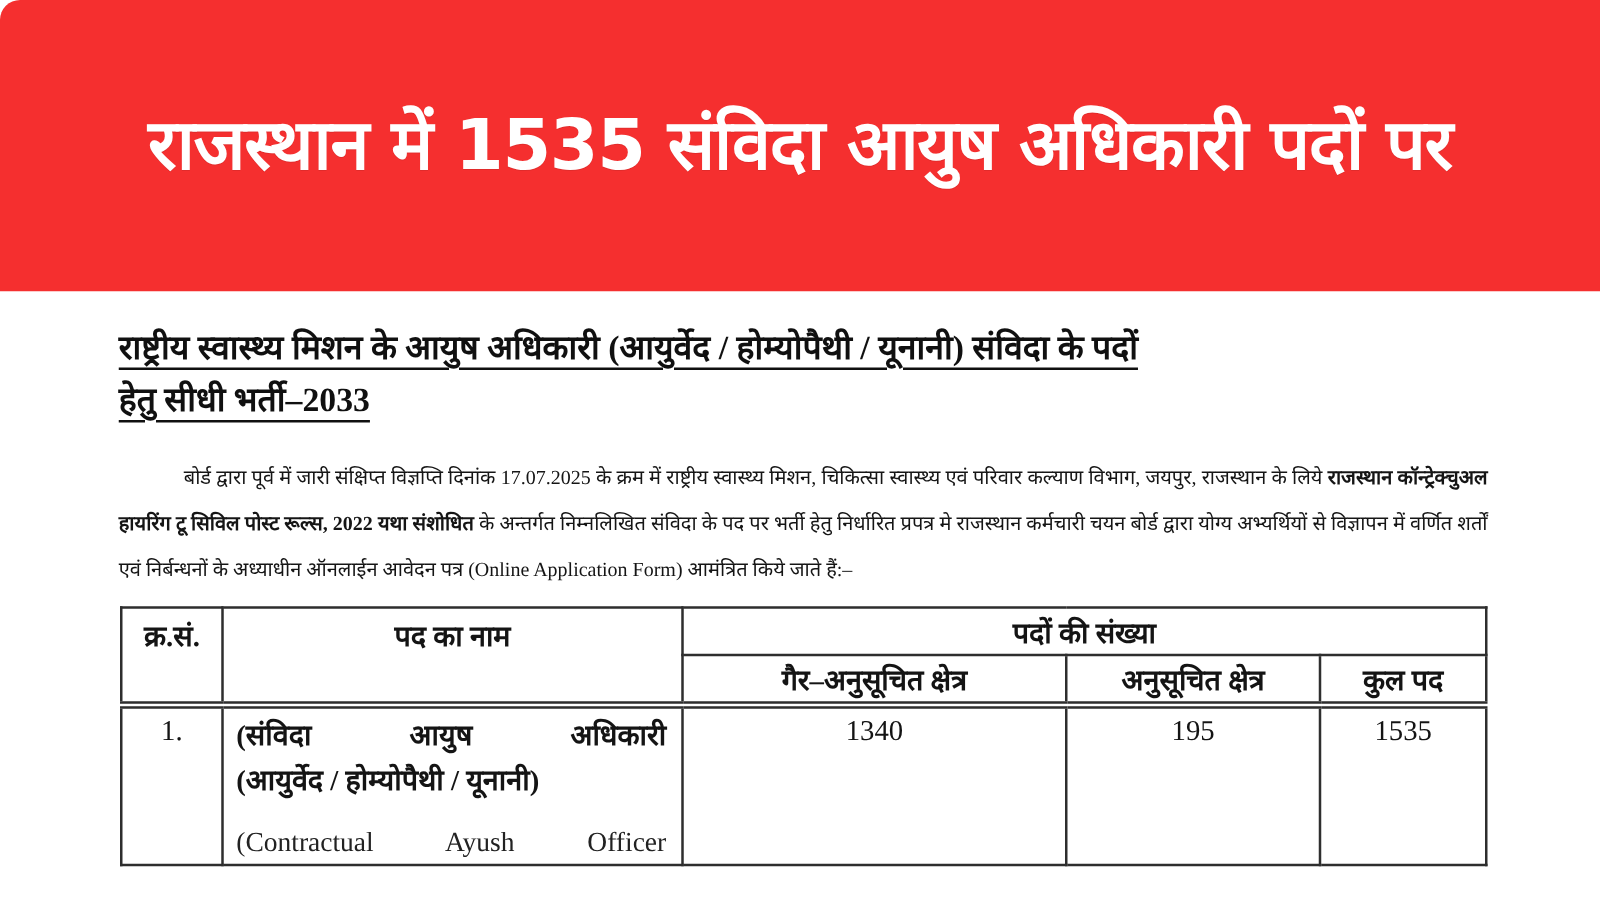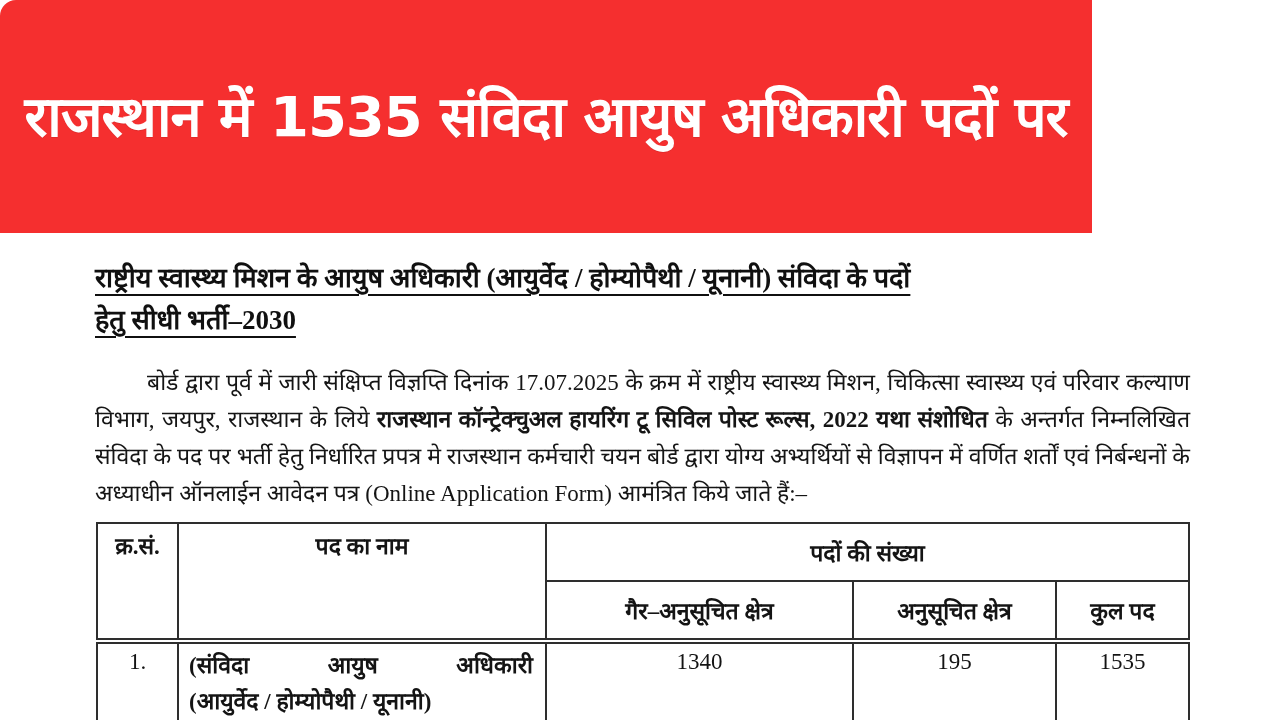--- a/index.html
+++ b/index.html
@@ -1,21 +1,21 @@
 <!DOCTYPE html>
 <html><head>
 <meta charset="utf-8">
 <style>
   * { margin:0; padding:0; box-sizing:border-box; }
   html,body { width:1280px; height:720px; overflow:hidden; background:#ffffff; }
   body { font-family:"Liberation Serif", serif; color:#141414; }
 
   
   .banner {
-    width:1092px; height:233px;
+    width:1280px; height:233px;
     background:#f52f2f;
     border-top-left-radius:16px;
     display:flex; flex-direction:row; justify-content:center; align-items:center;
     text-align:center;
     font-family:"DejaVu Sans", sans-serif;
     font-weight:bold;
     color:#ffffff;
     font-size:56px;
     line-height:1.52;
     letter-spacing:-1px;
@@ -33,21 +33,21 @@
     margin-bottom:22px;
     color:#101010;
   }
   .u {
     text-decoration:underline;
     text-underline-offset:7px;
     text-decoration-thickness:2px;
   }
 
   .body-para {
-    font-size:23px;
+    font-size:16px;
     line-height:37px;
     text-align:justify;
     text-indent:52px;
     margin-bottom:10px;
     color:#151515;
   }
   .bold { font-weight:bold; }
 
   
   table.posts {
@@ -56,21 +56,21 @@
     width:1092px;
     margin-left:1px;
   }
   .posts th, .posts td {
     border:2px solid #2e2e2e;
     overflow:hidden;
   }
   .posts thead th {
     font-size:23px;
     font-weight:bold;
-    padding:12px 4px;
+    padding:2px 4px;
     text-align:center;
   }
   .posts thead tr.hrow1 th { height:34px; }
   .posts thead tr.hrow2 th { height:30px;font-family:Liberation Serif, serif; }
   .posts th.rowspan2 { vertical-align:top; padding-top:5px; }
   .posts tbody td {
     vertical-align:top;
     height:126px;
     font-size:23px;
     border-top:6px double #2e2e2e;
@@ -91,21 +91,21 @@
 <body>
 
 <header class="banner" style="background: rgb(245, 47, 47); color: rgb(255, 255, 255);">
   <div class="banner-line">राजस्थान में 1535 संविदा आयुष अधिकारी पदों पर</div>
 </header>
 
 <main class="doc">
 
   <h1 class="doc-heading">
     <span class="u">राष्ट्रीय स्वास्थ्य मिशन के आयुष अधिकारी (आयुर्वेद / होम्योपैथी / यूनानी) संविदा के पदों</span><br>
-    <span class="u">हेतु सीधी भर्ती–2030</span>
+    <span class="u">हेतु सीधी भर्ती–2033</span>
   </h1>
 
   <p class="body-para"><span>बोर्ड द्वारा पूर्व में जारी संक्षिप्त विज्ञप्ति दिनांक 17.07.2025 के क्रम में राष्ट्रीय स्वास्थ्य मिशन, चिकित्सा स्वास्थ्य एवं परिवार कल्याण विभाग, जयपुर, राजस्थान के लिये </span><span class="bold">राजस्थान कॉन्ट्रेक्चुअल हायरिंग टू सिविल पोस्ट रूल्स, 2022 यथा संशोधित</span><span> के अन्तर्गत निम्नलिखित संविदा के पद पर भर्ती हेतु निर्धारित प्रपत्र मे राजस्थान कर्मचारी चयन बोर्ड द्वारा योग्य अभ्यर्थियों से विज्ञापन में वर्णित शर्तों एवं निर्बन्धनों के अध्याधीन ऑनलाईन आवेदन पत्र (Online Application Form) आमंत्रित किये जाते हैं:–</span></p>
 
   <table class="posts">
     <colgroup>
       <col style="width:81px">
       <col style="width:368px">
       <col style="width:307px">
       <col style="width:203px">

